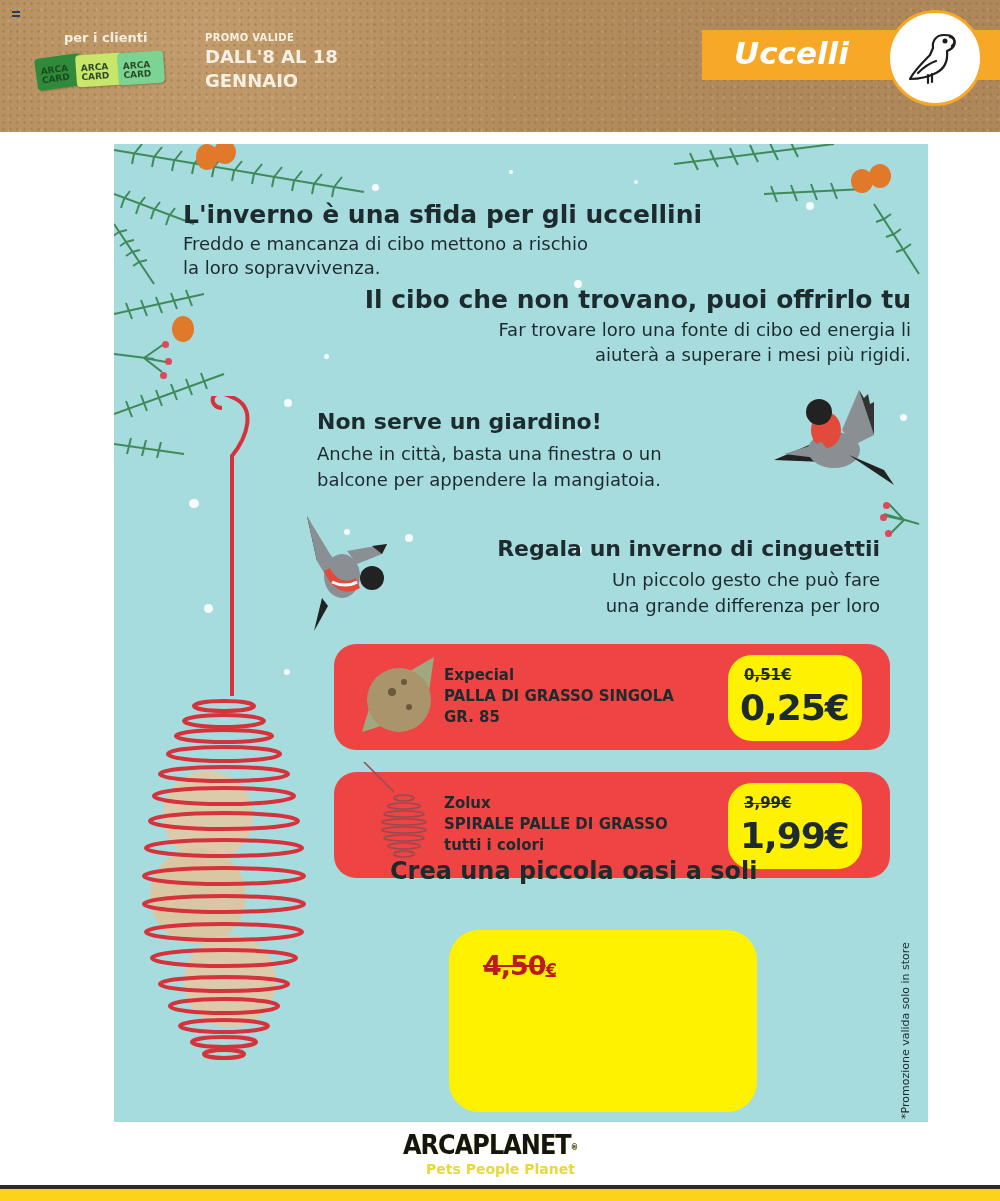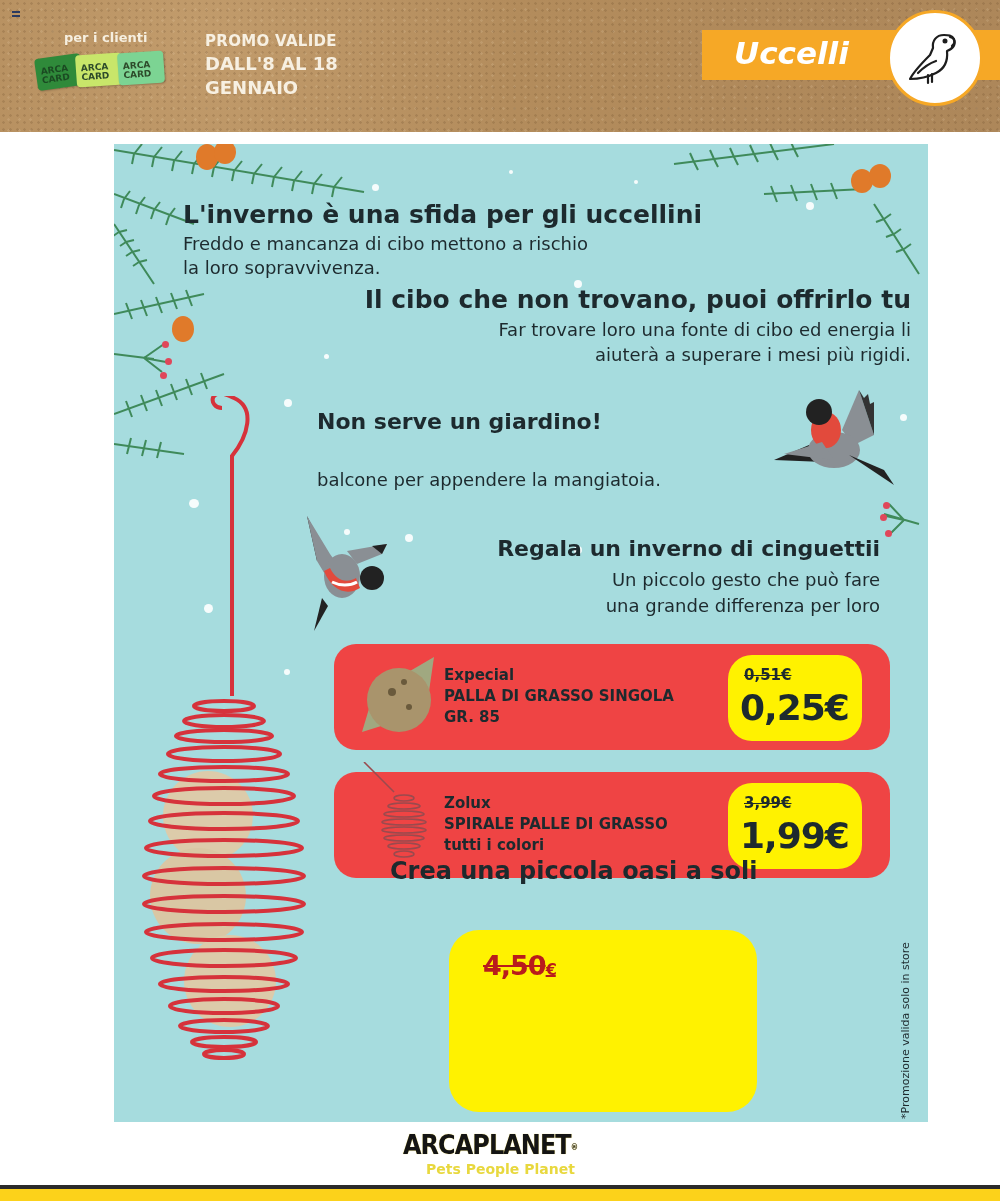--- a/index.html
+++ b/index.html
@@ -23,21 +23,21 @@
   .menu-glyph { position: absolute; left: 12px; top: 11px; width: 8px; height: 6px;
     border-top: 2px solid #2a3a60; border-bottom: 2px solid #2a3a60; z-index: 2; }
   .clients-label { position: absolute; left: 64px; top: 30px; font-size: 13px; font-weight: bold; color: #f6efe0; z-index: 2; }
   .cards { position: absolute; left: 34px; top: 52px; width: 140px; height: 50px; z-index: 2; }
   .card { position: absolute; width: 46px; height: 32px; border-radius: 4px; font-size: 9px; font-weight: bold; line-height: 9px;
           padding: 9px 0 0 5px; color: #2d4a2a; box-shadow: 1px 1px 2px rgba(0,0,0,0.25); }
   .card.c1 { left: 2px; top: 4px; background: #2f8a3a; transform: rotate(-8deg); color: #1b4a22; }
   .card.c2 { left: 42px; top: 2px; background: #c8e66a; transform: rotate(-4deg); }
   .card.c3 { left: 84px; top: 0px; background: #7cd493; transform: rotate(-4deg); }
   .promo { position: absolute; left: 205px; top: 32px; color: #f7f0e2; z-index: 2; font-weight: bold; }
-  .promo .l1 { font-size: 15px; letter-spacing: 0.3px; }
+  .promo .l1 { font-size: 10px; letter-spacing: 0.3px; }
   .promo .l2, .promo .l3 { font-size: 18px; line-height: 24px; }
   .promo .l2 { margin-top: 2px; }
 
   .category-band { position: absolute; left: 702px; top: 30px; width: 298px; height: 50px; background: #f6a826; z-index: 2; }
   .category-label { position: absolute; left: 734px; top: 35px; font-size: 31px; font-weight: bold; font-style: italic; color: #ffffff; z-index: 3; }
   .category-icon { position: absolute; left: 887px; top: 10px; width: 96px; height: 96px; border-radius: 50%;
                    background: #ffffff; border: 3px solid #f6a826; z-index: 3; display: flex; align-items: center; justify-content: center; }
 
   
   .panel { position: absolute; left: 114px; top: 144px; width: 814px; height: 978px; background: #a6dcde; overflow: hidden; }
@@ -177,20 +177,21 @@
 
   <div class="h2 s1-title">L'inverno è una sfida per gli uccellini</div>
   <div class="p s1-l1">Freddo e mancanza di cibo mettono a rischio</div>
   <div class="p s1-l2">la loro sopravvivenza.</div>
 
   <div class="h2 s2-title">Il cibo che non trovano, puoi offrirlo tu</div>
   <div class="p s2-l1">Far trovare loro una fonte di cibo ed energia li</div>
   <div class="p s2-l2">aiuterà a superare i mesi più rigidi.</div>
 
   <div class="h2 s3-title">Non serve un giardino!</div>
+  <div class="p s3-l1">Anche in città, basta una finestra o un</div>
   <div class="p s3-l2">balcone per appendere la mangiatoia.</div>
 
   <div class="h2 s4-title">Regala un inverno di cinguettii</div>
   <div class="p s4-l1">Un piccolo gesto che può fare</div>
   <div class="p s4-l2">una grande differenza per loro</div>
 
   <svg style="position:absolute;left:650px;top:246px" width="140" height="100" viewBox="0 0 140 100">
     <path d="M10 70 L 45 55 L 60 72 Z" fill="#222"></path>
     <path d="M95 0 L 110 45 L 90 55 L 78 40 Z" fill="#8a8f94"></path>
     <path d="M95 0 L 100 8 L 104 4 L 106 14 L 110 12 L 110 45 Z" fill="#333"></path>

